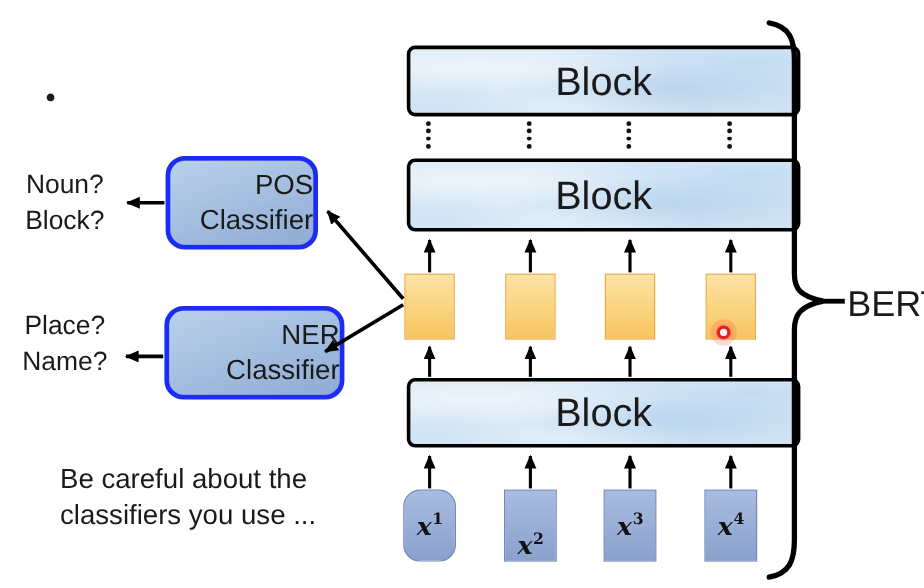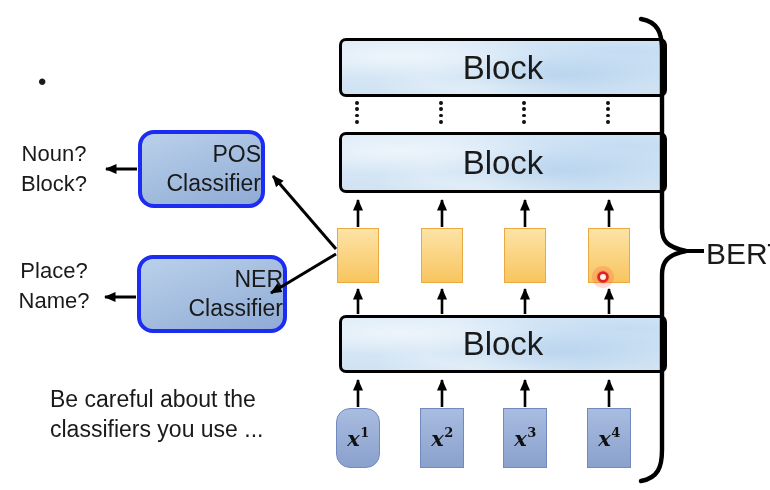--- a/index.html
+++ b/index.html
@@ -140,21 +140,21 @@
     </div>
 
   <div class="abs token" style="left:337px;"></div>
   <div class="abs token" style="left:421px;"></div>
   <div class="abs token" style="left:504px;"></div>
   <div class="abs token" style="left:588px;"></div>
 
   <div class="abs input-token" style="left:336px;border-radius:14px;">
     <span class="math"><span>x</span><sup>1</sup></span>
   </div>
-  <div class="abs input-token" style="left:420px;">
+  <div class="abs input-token" style="left:420px;align-items:flex-end;">
     <span class="math"><span>x</span><sup>2</sup></span>
   </div>
   <div class="abs input-token" style="left:503px;">
     <span class="math"><span>x</span><sup>3</sup></span>
   </div>
   <div class="abs input-token" style="left:587px;">
     <span class="math"><span>x</span><sup>4</sup></span>
   </div>
 
   <div class="abs note">

